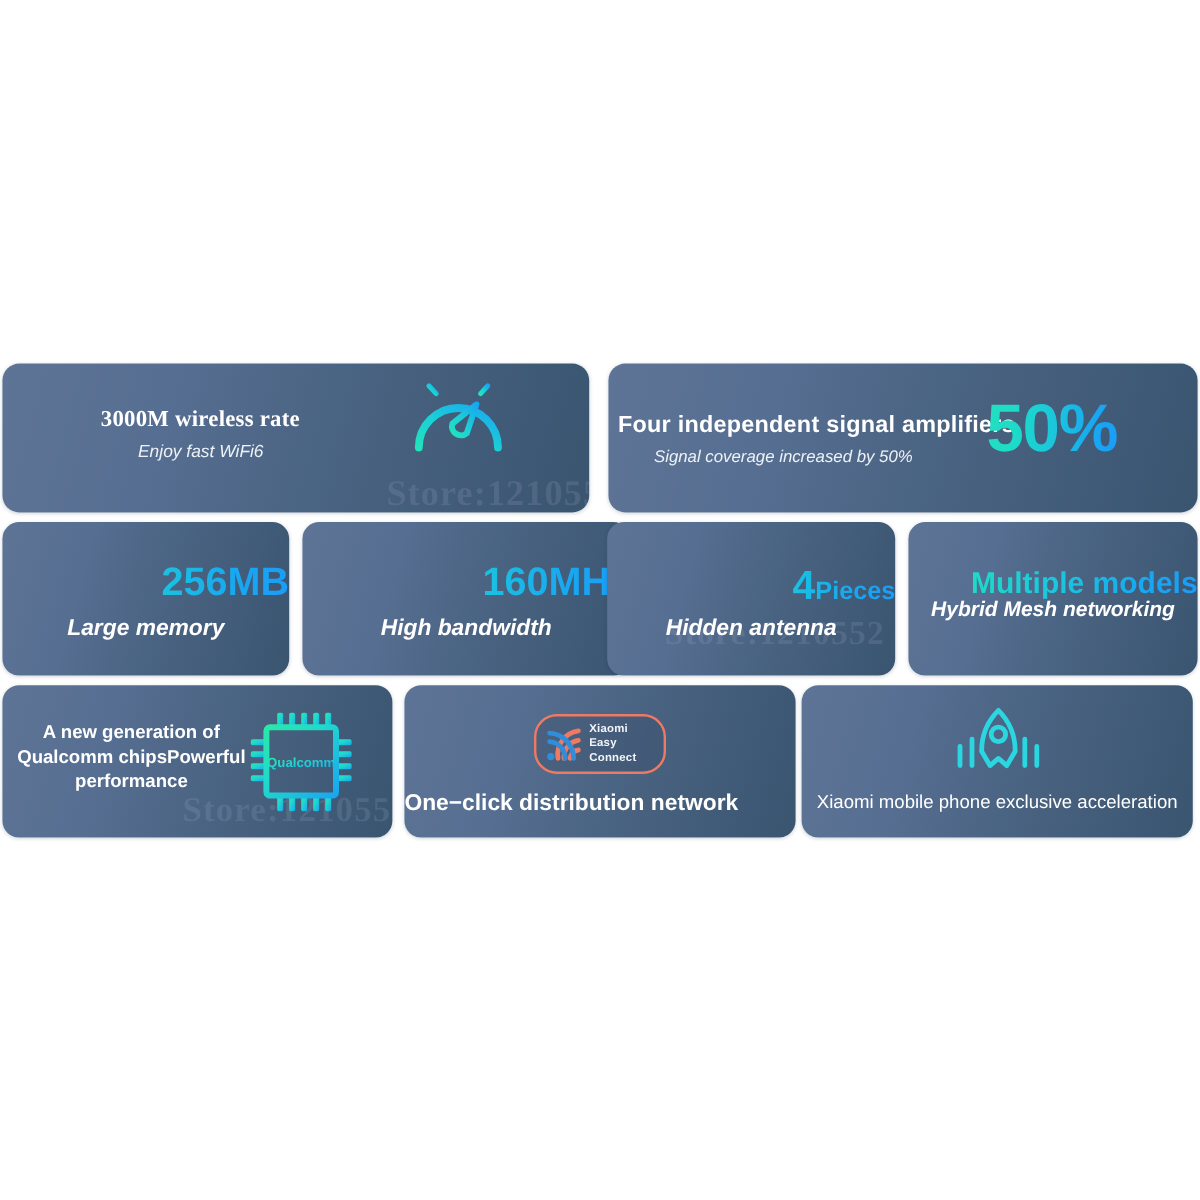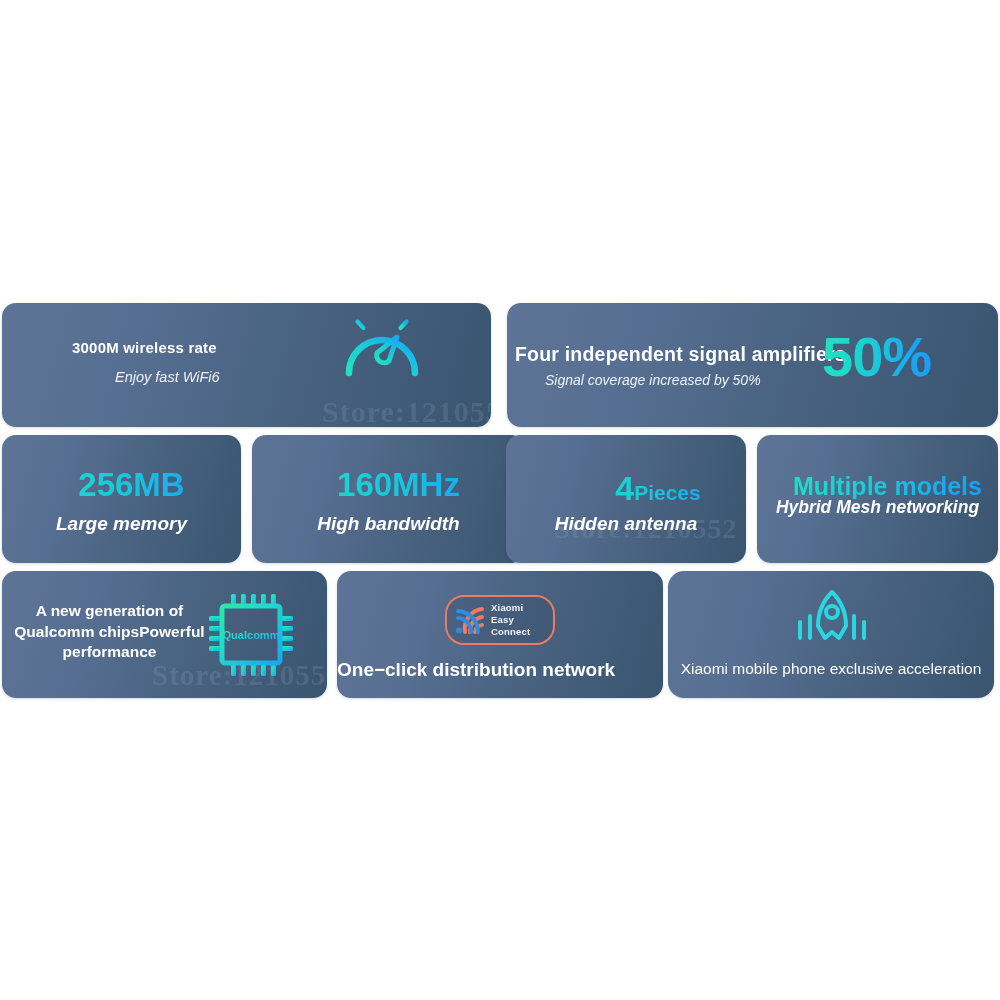--- a/index.html
+++ b/index.html
@@ -65,22 +65,22 @@
     background-clip: text;
     color: transparent;
     -webkit-text-fill-color: transparent;
     white-space: nowrap;
     font-weight: 700;
   }
 
   
   #card-rate { left: 2px; top: 303px; width: 489px; height: 124px; }
   #rate-title {
-    position: absolute; left: 70px; top: 36px;
-    font-size: 15px; letter-spacing: .2px;
+    position: absolute; left: 82px; top: 36px;
+    font-size: 19px; letter-spacing: .2px; font-family: Liberation Serif, serif;
   }
   #rate-sub {
     position: absolute; left: 113px; top: 66px;
     font-size: 14.5px;
   }
   #speed-icon { position: absolute; left: 333px; top: 325px - 303px; width: 94px; height: 80px; }
 
   
   #card-amp { left: 507px; top: 303px; width: 491px; height: 124px; }
   #amp-title {
@@ -98,37 +98,37 @@
 
   
   .r2 { top: 435px; height: 128px; }
   #card-mem   { left: 2px;   width: 239px; }
   #card-band  { left: 252px; width: 273px; }
   #card-ant   { left: 506px; width: 240px; }
   #card-mesh  { left: 757px; width: 241px; }
 
   .r2-big {
     position: absolute; left: 0; right: 0; top: 33px;
-    text-align: center; font-size: 33px; line-height: 1; padding-left: 20px;
+    text-align: right; font-size: 33px; line-height: 1; padding-left: 20px;
   }
   .r2-small {
     position: absolute; left: 0; right: 0; top: 79px;
     text-align: center; font-size: 19px; line-height: 1; font-style: italic;
   }
   #ant-big { top: 36px; margin-left: 44px; }
   #ant-big .num { font-size: 34px; }
   #ant-big .unit { font-size: 21px; }
   #mesh-big { font-size: 25px; top: 39px; }
   #mesh-small { font-size: 17.5px; top: 64px; }
 
   
   .r3 { top: 571px; height: 127px; }
   #card-chip  { left: 2px;   width: 325px; }
   #card-conn  { left: 337px; width: 326px; }
-  #card-accel { left: 668px; width: 326px; border-radius: 16px; }
+  #card-accel { left: 668px; width: 326px; }
 
   #chip-text {
     position: absolute; left: 10px; top: 30px; width: 195px;
     text-align: center; font-size: 15.5px; line-height: 1.33;
     color: #ffffff; font-weight: 700; white-space: normal;
   }
   #chip-icon { position: absolute; left: 205px; top: 21px; width: 88px; height: 86px; }
 
   #conn-logo {
     position: absolute; left: 108px; top: 24px;

